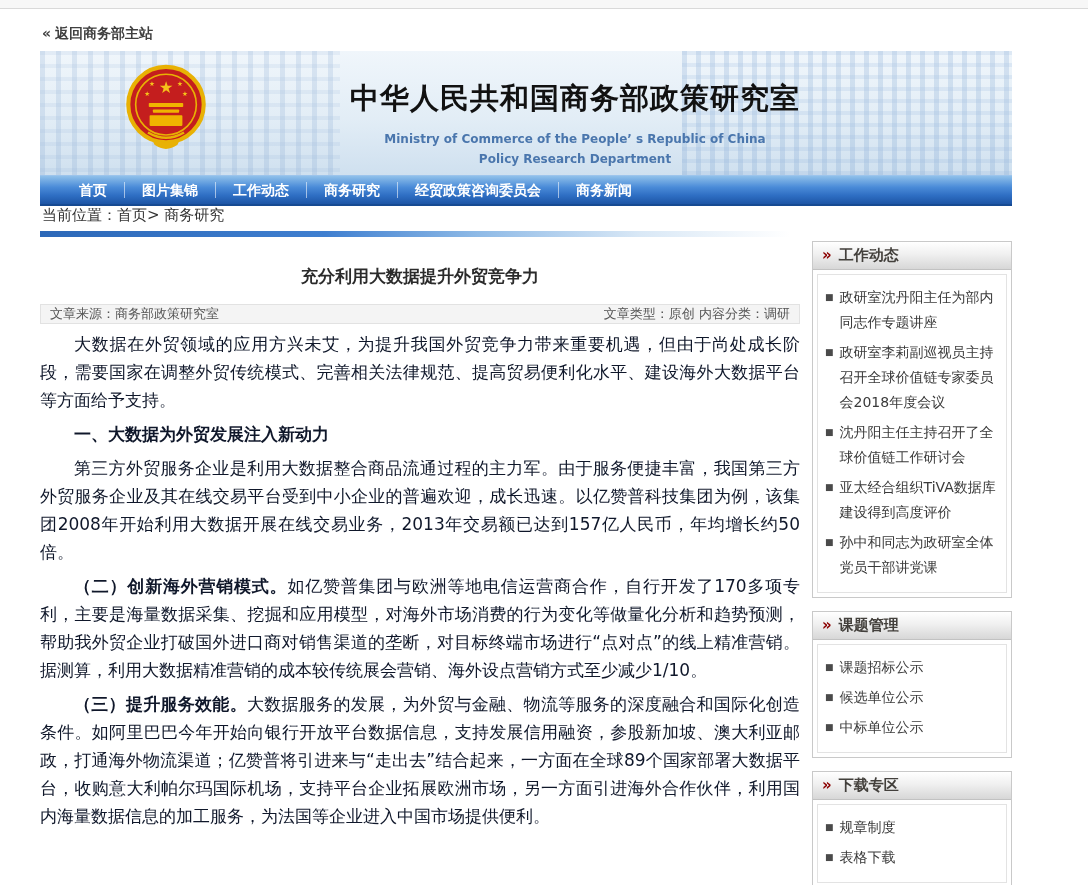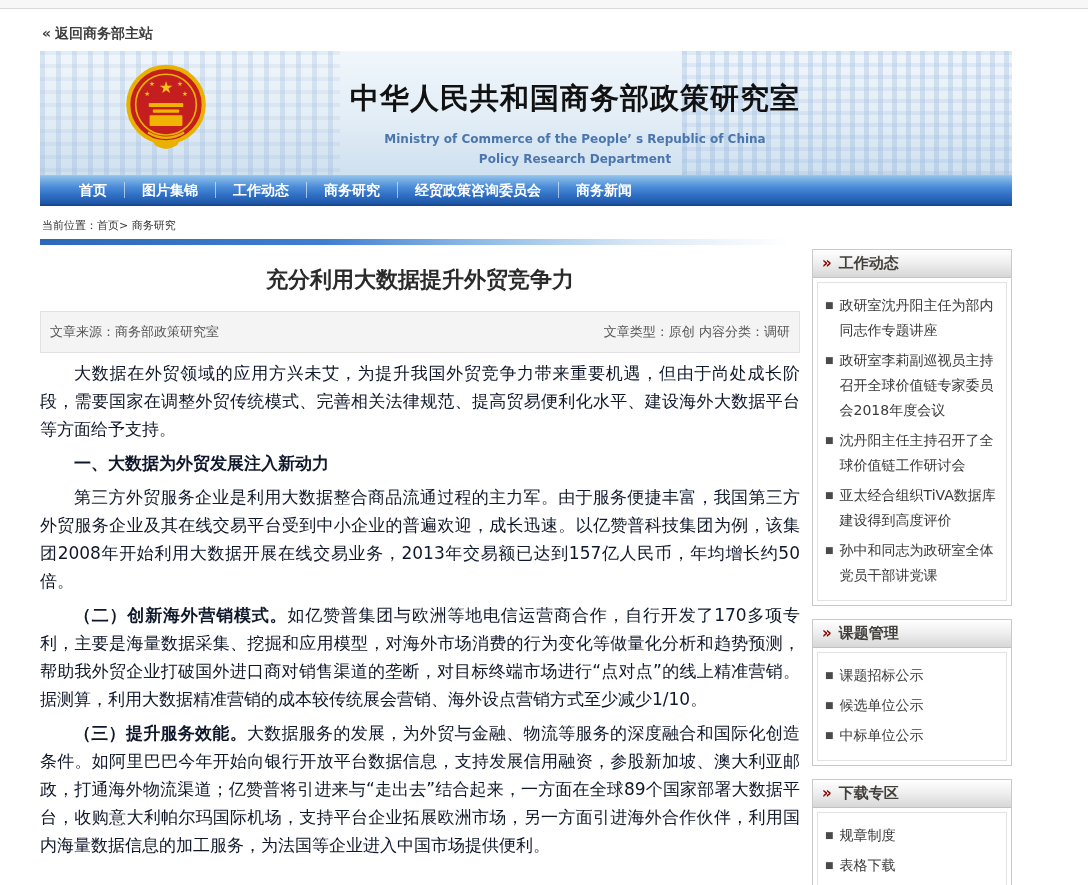--- a/index.html
+++ b/index.html
@@ -32,34 +32,34 @@
 
   
   .nav { display:flex; align-items:center; height:31px; padding-left:22px;
          background:linear-gradient(180deg,#8fc0ea 0%,#4a8bd8 40%,#2e6ec3 70%,#1d55a5 100%);
          border-top:1px solid #9cc4ec; border-bottom:2px solid #164a92; }
   .nav-item { color:#fff; font-size:14px; font-weight:bold; padding:0 17px; line-height:29px;
               cursor:pointer; white-space:nowrap; }
   .nav-sep { width:1px; height:16px; background:rgba(255,255,255,.55); }
 
   
-  .breadcrumb { padding:12px 2px 6px; font-size:11px; color:#333; }
+  .breadcrumb { padding:0 2px 6px; font-size:15px; color:#333; }
   .breadcrumb span { cursor:default; }
   .breadcrumb .bc-link { cursor:pointer; }
   .crumb-divider { height:6px; width:750px;
      background:linear-gradient(90deg,#2c68b8 0%,#3f7fd0 38%,#8db9e6 58%,#d9e8f6 80%,#ffffff 100%); }
 
   
   .columns { display:flex; margin-top:4px; }
   .article-col { width:760px; }
   .sidebar-col { width:200px; margin-left:12px; }
 
-  .article-title { margin-top:16px; text-align:center; font-size:22px; font-weight:bold; color:#2b2b2b; }
+  .article-title { margin-top:24px; text-align:center; font-size:17px; font-weight:bold; color:#2b2b2b; }
   .meta-bar { margin-top:16px; display:flex; justify-content:space-between; align-items:center;
-              height:42px; background:#f4f4f4; border:1px solid #e2e2e2; padding:0 9px;
+              height:20px; background:#f4f4f4; border:1px solid #e2e2e2; padding:0 9px;
               font-size:13px; color:#555; }
   .article-body { margin-top:2px; font-size:17px; color:#0f172a; line-height:28px; text-align:justify; }
   .article-body p { text-indent:2em; margin:6px 0; }
   .article-body p.hd { font-weight:bold; }
   .lead { font-weight:bold; }
 
   
   .side-box { border:1px solid #c9c9c9; background:#fff; margin-bottom:13px; }
   .side-head { display:flex; align-items:center; height:28px; padding-left:9px; gap:7px;
                background:linear-gradient(180deg,#ffffff 0%,#f0f0f0 45%,#d7d7d7 100%);

